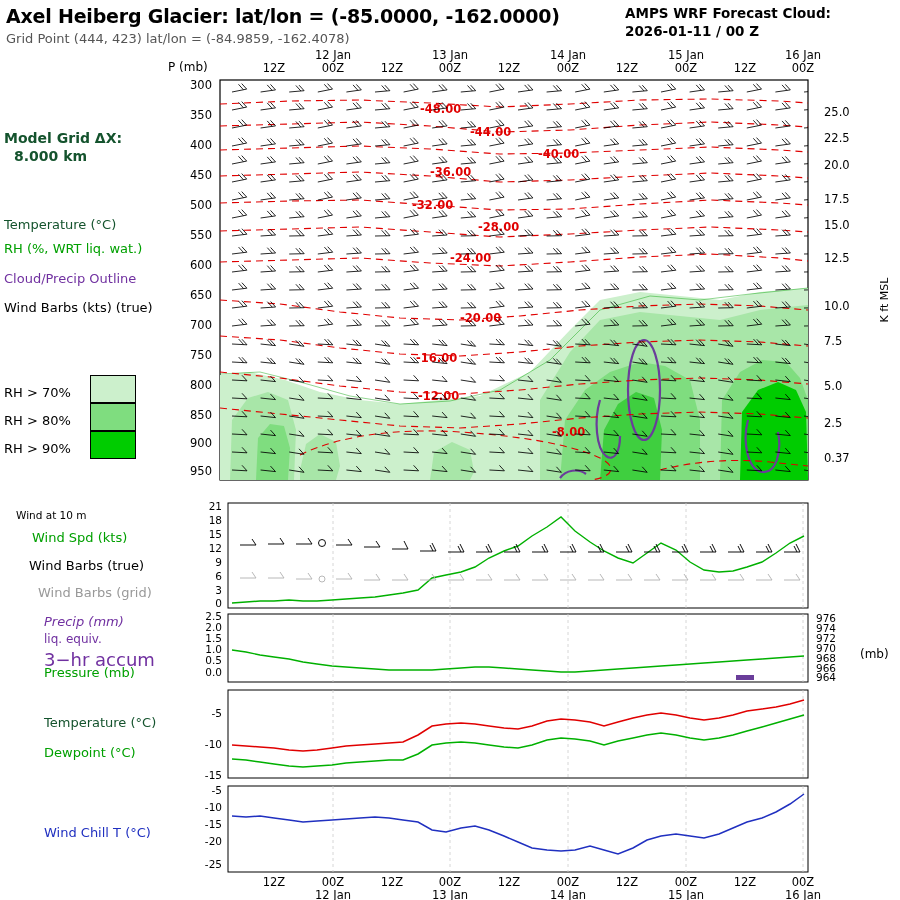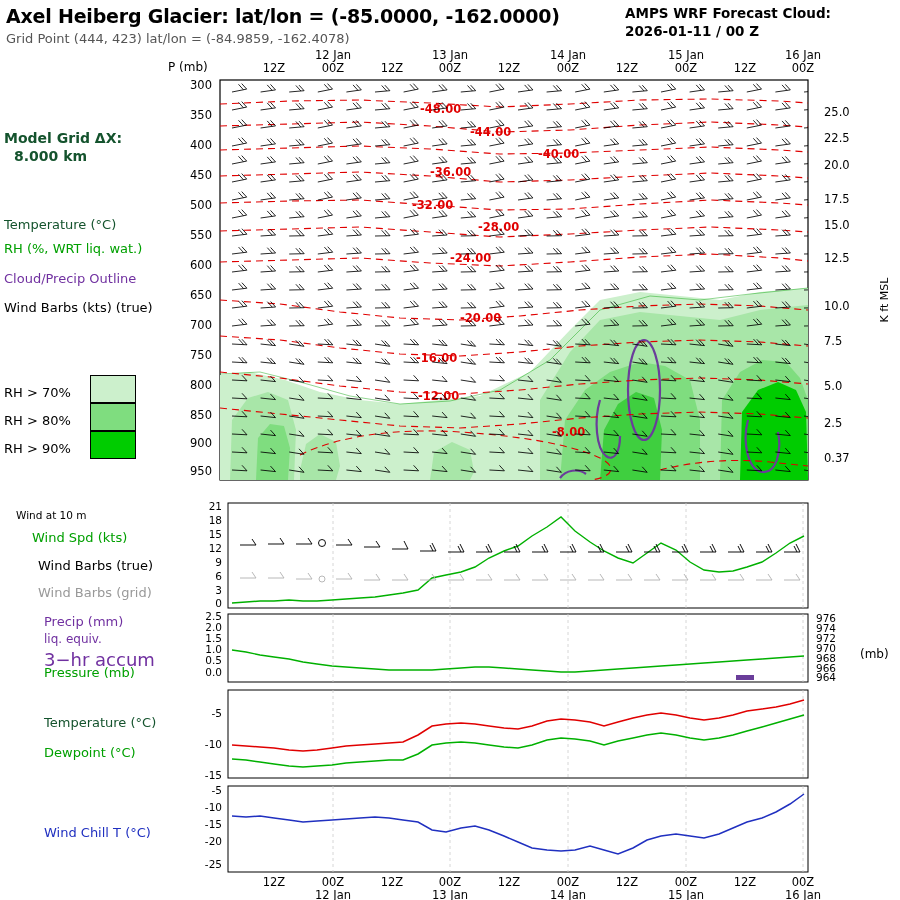--- a/index.html
+++ b/index.html
@@ -37,24 +37,24 @@
 
 <div class="abs lbl" style="left:4px;top:385px;">RH &gt; 70%</div>
 <div class="abs swatch" style="left:90px;top:375px;width:44px;height:26px;background:#ccf0cc;"></div>
 <div class="abs lbl" style="left:4px;top:413px;">RH &gt; 80%</div>
 <div class="abs swatch" style="left:90px;top:403px;width:44px;height:26px;background:#7fdd7f;"></div>
 <div class="abs lbl" style="left:4px;top:441px;">RH &gt; 90%</div>
 <div class="abs swatch" style="left:90px;top:431px;width:44px;height:26px;background:#00cc00;"></div>
 
 <div class="abs" style="left:16px;top:509px;font-size:10.5px;font-family:'DejaVu Sans',sans-serif;">Wind at 10 m</div>
 <div class="abs lbl green" style="left:32px;top:530px;">Wind Spd (kts)</div>
-<div class="abs lbl" style="left:38px;top:558px;">Wind Barbs (true)</div>
+<div class="abs lbl" style="left:29px;top:558px;">Wind Barbs (true)</div>
 <div class="abs lbl grey" style="left:38px;top:585px;">Wind Barbs (grid)</div>
 
-<div class="abs lbl purple" style="left:44px;top:614px;">Precip (mm)</div>
+<div class="abs lbl purple" style="left:44px;top:614px;font-style:italic;">Precip (mm)</div>
 <div class="abs lbl purple" style="left:44px;top:632px;font-size:12px;">liq. equiv.</div>
 <div class="abs lbl purple" style="left:44px;top:649px;font-size:18px;">3−hr accum</div>
 <div class="abs lbl green" style="left:44px;top:665px;">Pressure (mb)</div>
 
 <div class="abs lbl red" style="left:44px;top:715px;">Temperature (°C)</div>
 <div class="abs lbl green" style="left:44px;top:745px;">Dewpoint (°C)</div>
 
 <div class="abs lbl blue" style="left:44px;top:825px;">Wind Chill T (°C)</div>
 
 <svg class="abs" width="900" height="900" style="left:0;top:0;pointer-events:none;">

